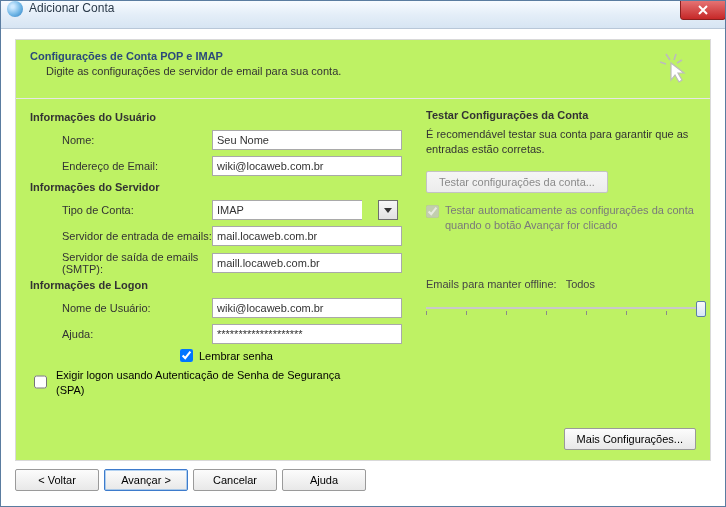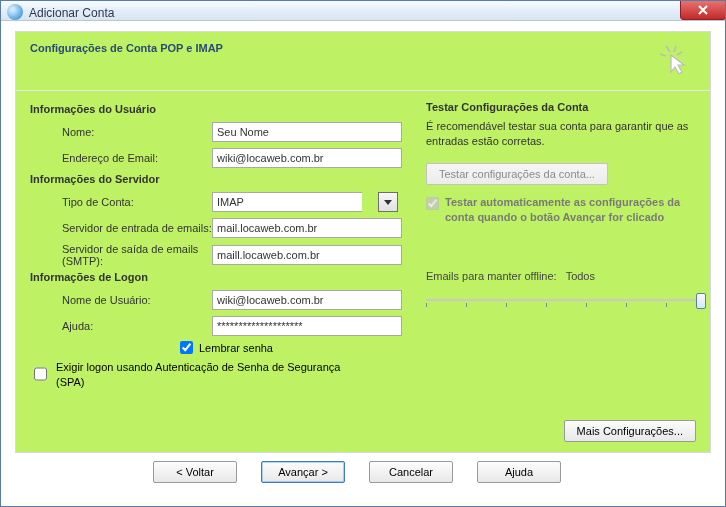--- a/index.html
+++ b/index.html
@@ -7,25 +7,25 @@
   body {
     font-family: "Segoe UI", Tahoma, sans-serif;
     font-size: 11px;
     background: #fff;
     width: 726px;
     height: 507px;
     overflow: hidden;
     border: 1px solid #5a7ca0;
   }
   .titlebar {
-    height: 20px;
+    height: 28px;
     background: linear-gradient(#f7fbff, #e4eef8 50%, #d7e5f3);
     border-bottom: 1px solid #b8c7d8;
     display: flex;
-    align-items: flex-end;
+    align-items: flex-start;
     padding: 0 0 0 6px;
     position: relative;
   }
   .title-icon {
     width: 16px; height: 16px;
     border-radius: 50%;
     background: radial-gradient(circle at 35% 35%, #cfeaff 10%, #6fb6e6 55%, #2a7abf 100%);
     margin-right: 6px;
     flex: 0 0 16px;
   }
@@ -177,22 +177,22 @@
     border-radius: 2px;
     cursor: pointer;
   }
   .more-btn-row {
     position: absolute;
     bottom: 10px;
     right: 14px;
   }
   .bottom-row {
     display: flex;
-    gap: 24px;
-    justify-content: center;
+    gap: 5px;
+    justify-content: flex-start;
     padding: 8px 12px 0 0;
   }
   .bottom-row .btn { width: 84px; }
 </style>
 </head>
 <body>
 
 <div class="titlebar">
   <div class="title-icon"></div>
   <div class="title-text">Adicionar Conta</div>
@@ -201,20 +201,21 @@
         <path d="M1 1 L9 9 M9 1 L1 9" stroke="#fff" stroke-width="2" fill="none"></path>
       </svg>
   </div>
 </div>
 
 <div class="page">
   <div class="panel">
     <div class="panel-header">
       <div class="panel-header-left">
         <div class="panel-title">Configurações de Conta POP e IMAP</div>
+        <div class="panel-sub">Digite as configurações de servidor de email para sua conta.</div>
       </div>
       <div class="cursor-icon">
         <svg viewBox="0 0 32 32">
           <g stroke="#bcbcbc" stroke-width="1.6" fill="none">
             <line x1="8" y1="2" x2="12" y2="8"></line>
             <line x1="18" y1="2" x2="16" y2="8"></line>
             <line x1="2" y1="10" x2="8" y2="12"></line>
             <line x1="24" y1="8" x2="19" y2="11"></line>
           </g>
           <path d="M13 11 L13 28 L17 23 L21 30 L24 28 L20 21 L26 21 Z" fill="#fff" stroke="#bcbcbc" stroke-width="1.2"></path>
@@ -274,21 +275,21 @@
         </div>
       </div>
 
       <div class="col-right">
         <div class="right-h">Testar Configurações da Conta</div>
         <div class="right-txt">É recomendável testar sua conta para garantir que as entradas estão corretas.</div>
         <button class="btn disabled" disabled="">Testar configurações da conta...</button>
 
         <div class="chk disabled" style="margin-top:10px; align-items:flex-start;">
           <input type="checkbox" checked="" disabled="" style="margin-top: 2px;">
-          <span style="max-width:260px; line-height:1.35;font-weight:bold;">Testar automaticamente as configurações da conta quando o botão Avançar for clicado</span>
+          <span style="max-width:260px; line-height:1.35;">Testar automaticamente as configurações da conta quando o botão Avançar for clicado</span>
         </div>
 
         <div class="slider-lbl-row">
           <span>Emails para manter offline:</span>&nbsp;&nbsp;
           <span>Todos</span>
         </div>
         <div class="slider-wrap">
           <div class="slider-track"></div>
           <div class="slider-tick" style="left:0"></div>
           <div class="slider-tick" style="left:40px"></div>

